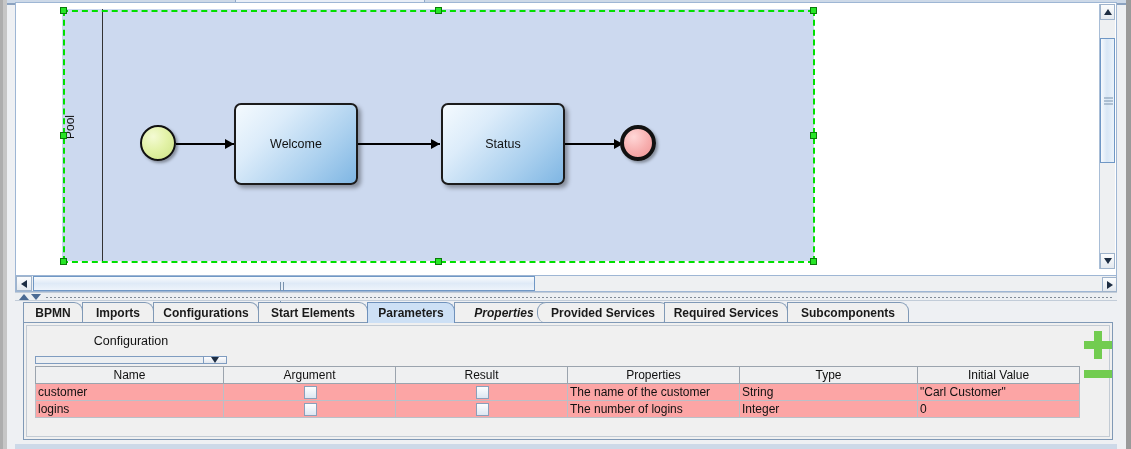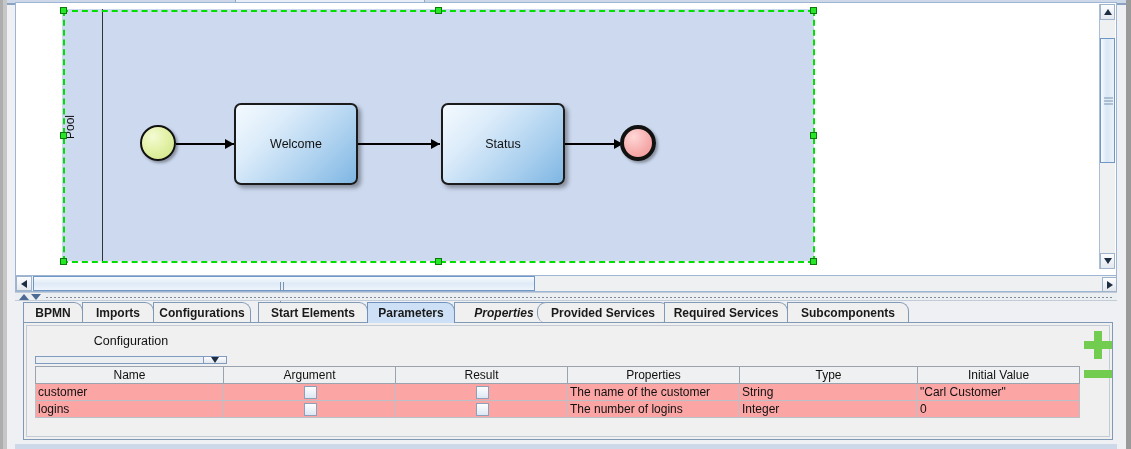--- a/index.html
+++ b/index.html
@@ -239,21 +239,21 @@
 
     <div class="bottom">
 
       <div class="tabbar">
         <div class="tab" style="left:0px;width:60px;">
             <span>BPMN</span>
           </div>
         <div class="tab" style="left:59px;width:72px;">
             <span>Imports</span>
           </div>
-        <div class="tab" style="left:130px;width:98px;">
+        <div class="tab" style="left:130px;width:106px;">
             <span>Configurations</span>
           </div>
         <div class="tab" style="left:235px;width:110px;">
             <span>Start Elements</span>
           </div>
         <div class="tab sel" style="left:344px;width:88px;">
             <span>Parameters</span>
           </div>
         <div class="tab" style="left:431px;width:100px;font-style:italic;">
             <span>Properties</span>

